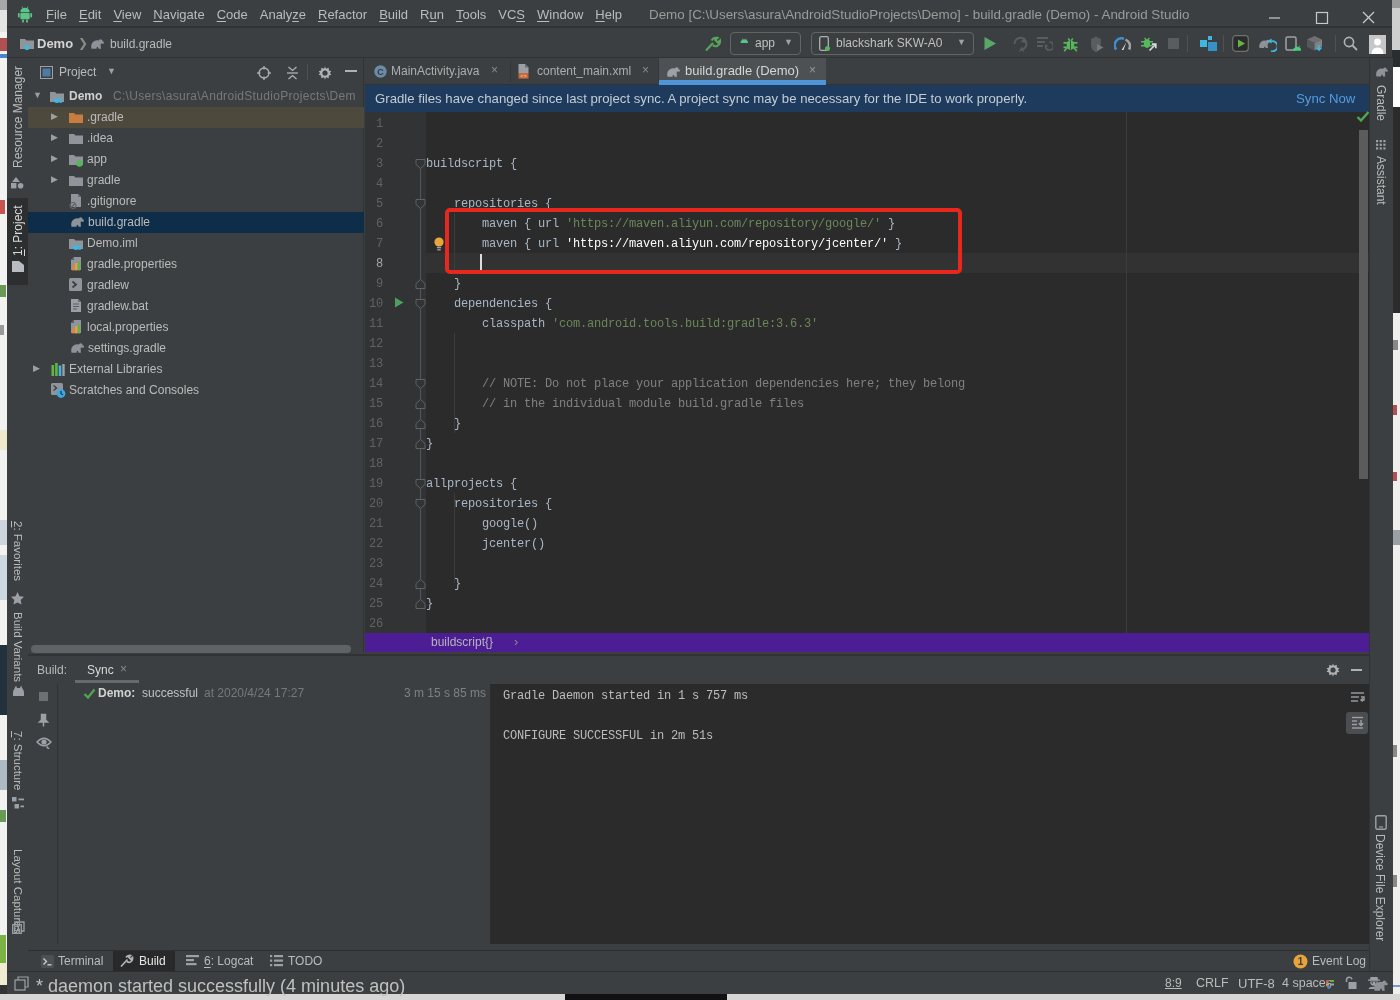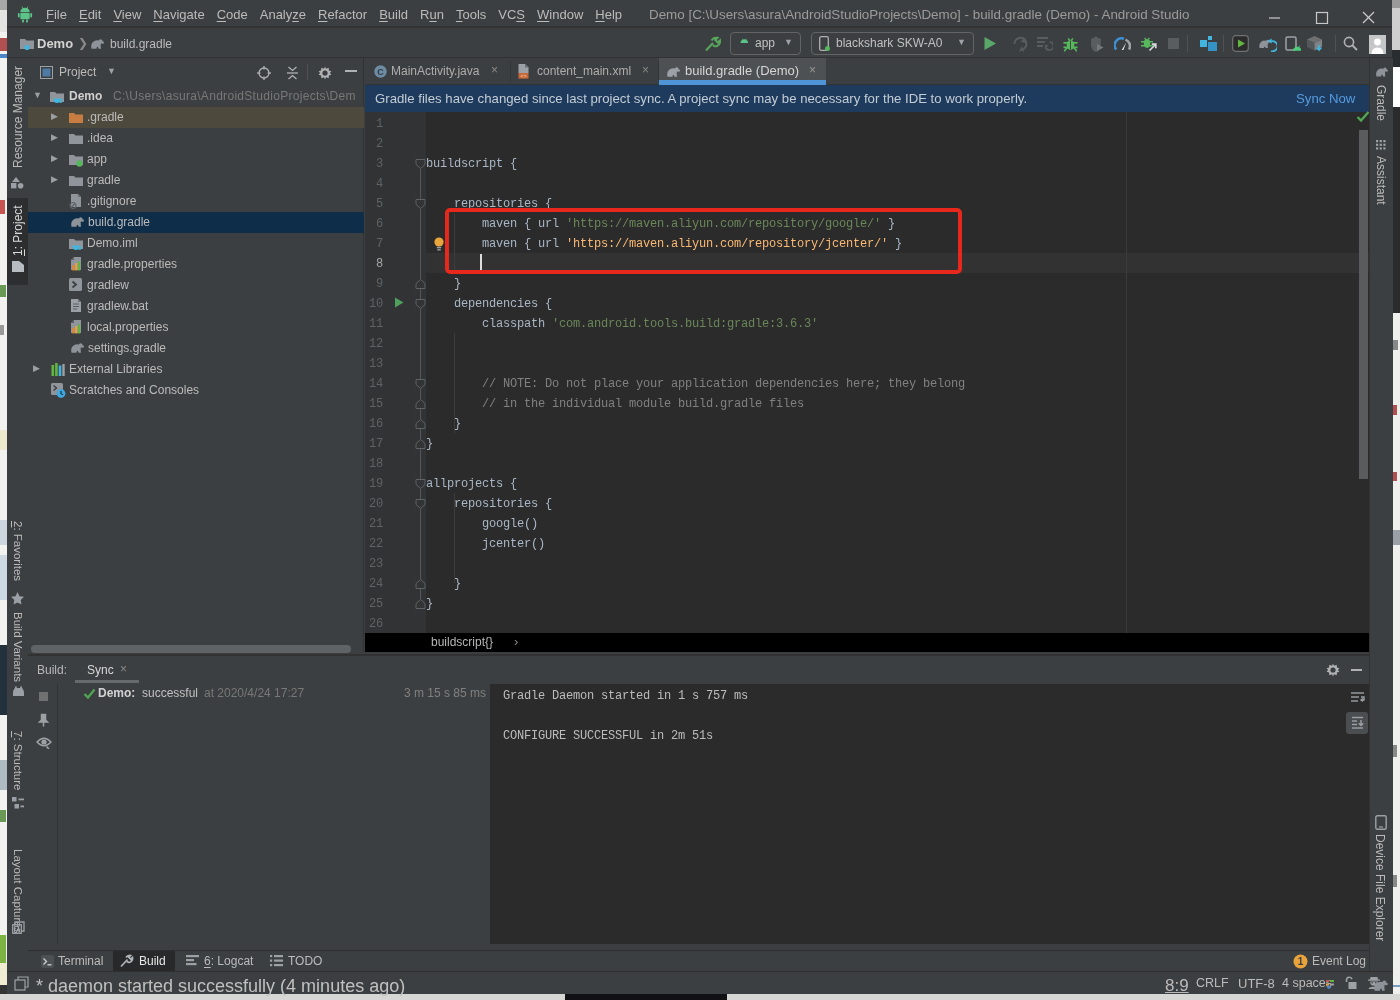--- a/index.html
+++ b/index.html
@@ -342,21 +342,21 @@
 24
 25
 26</div>
 
 <div class="abs mono" id="code" style="left:426px; top:114px; color:#a9b7c6; line-height:20px;">
 
 buildscript {
 
     repositories {
         maven { url <span style="color:#6a8759">'https://maven.aliyun.com/repository/google/'</span> }
-        maven { url <span style="color:#fdba74">'https://maven.aliyun.com/repository/jcenter/'</span> }
+        maven { url <span style="color:#ffffff">'https://maven.aliyun.com/repository/jcenter/'</span> }
 
     }
     dependencies {
         classpath <span style="color:#6a8759">'com.android.tools.build:gradle:3.6.3'</span>
 
 
         <span style="color:#808080">// NOTE: Do not place your application dependencies here; they belong</span>
         <span style="color:#808080">// in the individual module build.gradle files</span>
     }
 }
@@ -405,21 +405,21 @@
 
 <div class="abs" style="left:480px; top:254px; width:1.6px; height:17px; background:#dddddd;"></div>
 
 <div class="abs" style="left:445px; top:208px; width:517px; height:66px; border:4px solid #e8281c; border-radius:5px;"></div>
 
 <svg class="abs" style="left:1356px; top:110px;" width="14" height="13" viewBox="0 0 14 13">
     <path d="M1.5 7 L5 10.5 L12.5 2" stroke="#50a653" stroke-width="2.4" fill="none"></path>
   </svg>
 <div class="abs" style="left:1359px; top:130px; width:9px; height:349px; background:#595b5d;"></div>
 
-<div class="abs" id="crumbs" style="left:365px; top:633px; width:1004px; height:19px; background:#000000;text-align:right;">
+<div class="abs" id="crumbs" style="left:365px; top:633px; width:1004px; height:19px; background:#4c1d95;text-align:right;">
   <div class="abs ui" style="left:66px; top:2px; color:#b6b6b6;">buildscript{}</div>
   <div class="abs" style="left:149px; top:1px; color:#8a8a8a; font-size:13px;">›</div>
   <div class="abs ui" style="left:159px; top:2px; color:#b6b6b6;margin-top:48px;">repositories{}</div>
 </div>
 
 <div class="abs" style="left:28px; top:654px; width:1365px; height:2px; background:#323232;"></div>
 <div class="abs" style="left:31px; top:645px; width:320px; height:8px; background:#606365; border-radius:4px;"></div>
 
 <div class="abs" id="buildwin" style="left:28px; top:656px; width:1365px; height:288px; background:#3c3f41;">
 
@@ -525,21 +525,21 @@
 </div>
 
 <div class="abs" id="statusbar" style="left:7px; top:971px; width:1386px; height:23px; background:#3c3f41; border-top:1px solid #2e2e2e;">
   <svg class="abs" style="left:7px; top:4px;" width="15" height="15" viewBox="0 0 15 15">
       <g fill="none" stroke="#9da1a5" stroke-width="1.2">
         <rect x="1" y="4" width="10" height="10"></rect>
         <path d="M4 4 L4 1 L14 1 L14 11 L11 11"></path>
       </g>
     </svg>
   <span class="abs ui" style="left:29px; top:4px; font-size:18px; color:#c0c0c0;">* daemon started successfully (4 minutes ago)</span>
-  <span class="abs ui" style="left:1158px; top:4px; font-size:17px;text-decoration:underline;">8:9</span>
+  <span class="abs ui" style="left:1158px; top:4px; font-size:12px;text-decoration:underline;">8:9</span>
   <span class="abs ui" style="left:1189px; top:4px; font-size:12.5px;">CRLF</span>
   <span class="abs ui" style="left:1231px; top:4px; font-size:13px;">UTF-8</span>
   <span class="abs ui" style="left:1275px; top:4px; font-size:12.5px;">4 spaces</span>
   <svg class="abs" style="left:1338px; top:4px;" width="13" height="14" viewBox="0 0 13 14">
       <path d="M1.5 6 L1.5 3.8 A2.8 2.8 0 0 1 7 3.3" fill="none" stroke="#9da1a5" stroke-width="1.6"></path>
       <rect x="3.5" y="6" width="8" height="7" fill="#9da1a5"></rect>
     </svg>
   <svg class="abs" style="left:1319px; top:8px;" width="8" height="9" viewBox="0 0 8 9">
       <rect x="0" y="0" width="3" height="2" fill="#c75450"></rect>
       <rect x="4" y="0" width="4" height="2" fill="#62b543"></rect>

